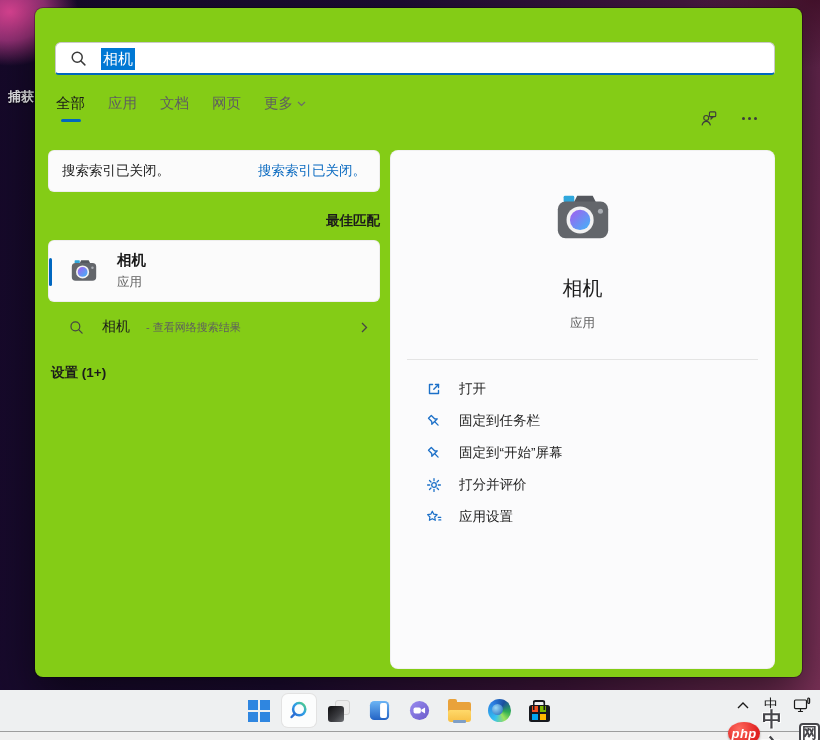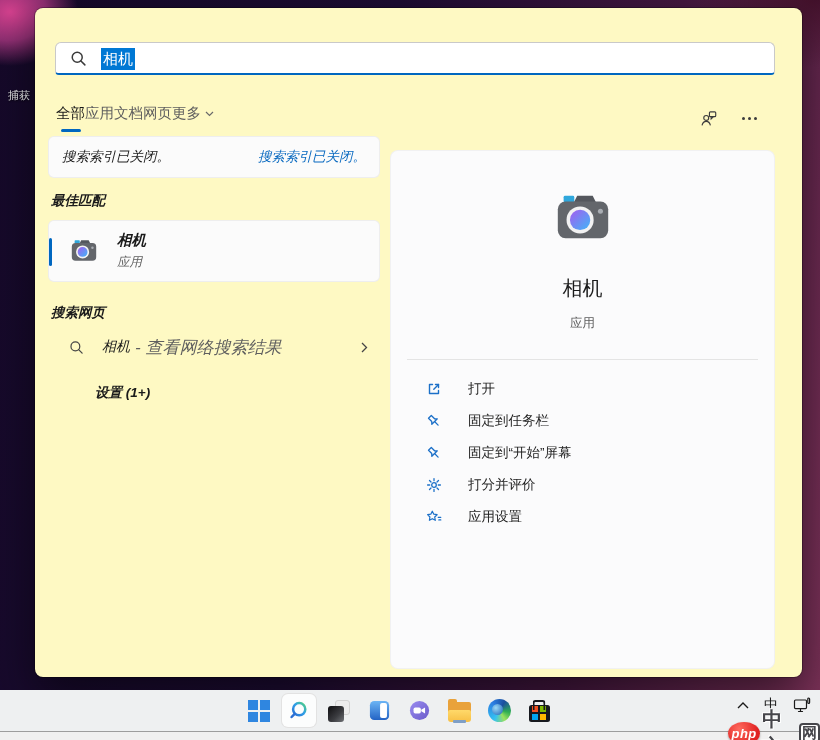--- a/index.html
+++ b/index.html
@@ -12,98 +12,98 @@
 
   
   .desktop {
     position:absolute; inset:0;
     background:
       radial-gradient(95px 75px at 10px 12px, #d4418e 0%, #8f2f72 38%, rgba(60,15,70,0) 72%),
       radial-gradient(160px 90px at 815px 0px, #43112b 0%, rgba(40,10,40,0) 75%),
       linear-gradient(100deg, #150929 0%, #1d0c33 42%, #44173f 72%, #7c3258 100%);
   }
   .desktop-label {
-    position:absolute; left:8px; top:88px; color:#e9e9ec; font-size:11px;
-    text-shadow:0 1px 2px rgba(0,0,0,.8); white-space:nowrap; width:27px; overflow:hidden;
+    position:absolute; left:8px; top:88px; color:#e9e9ec; font-size:13px;
+    text-shadow:0 1px 2px rgba(0,0,0,.8); white-space:nowrap; width:27px; overflow:hidden;font-weight:bold;
   }
 
   
   .panel {
     position:absolute; left:35px; top:8px; width:767px; height:669px;
-    background:#fef9c3; border-radius:8px;
+    background:#84cc16; border-radius:8px;
     box-shadow:0 0 0 1px rgba(0,0,0,.28), 0 18px 45px rgba(0,0,0,.5);
   }
 
   .search-box {
     position:absolute; left:20px; top:34px; width:720px; height:33px;
     background:#fff; border:1px solid #c9c9c9; border-bottom:2px solid #0067c0;
     border-radius:6px 6px 4px 4px;
     display:flex; align-items:center; padding-left:14px;
   }
   .search-box .q { margin-left:14px; font-size:15px; line-height:1; }
   .search-box .q .sel { background:#0078d4; color:#fff; padding:2px 2px 3px; }
 
-  .tabs { position:absolute; left:21px; top:96px; display:flex; }
+  .tabs { position:absolute; left:21px; top:86px; display:flex; gap:23px; }
   .tab { position:relative; font-size:14.5px; color:#5f5f5f; padding-bottom:9px; cursor:default;
          display:flex; align-items:center; gap:4px; }
   .tab.active { color:#191919; }
   .tab.active::after {
     content:""; position:absolute; left:50%; transform:translateX(-50%);
     bottom:0; width:20px; height:3px; border-radius:2px; background:#0067c0;
   }
 
   .top-icons { position:absolute; right:44px; top:101px; display:flex; gap:23px; align-items:center; }
 
   
-  .left-col { position:absolute; left:13px; top:128px; width:332px;font-style:italic; }
+  .left-col { position:absolute; left:13px; top:142px; width:332px; }
 
   .banner {
     height:42px; background:#fbfbfb; border:1px solid rgba(0,0,0,.05); border-radius:6px;
     display:flex; align-items:center; justify-content:space-between; padding:0 13px;
     font-size:13.5px;
   }
   .banner .link { color:#0a6ac0; cursor:pointer; }
 
   .sec-h { font-size:13.5px; font-weight:bold; color:#1b1b1b; padding-left:3px; }
-  .sec-h.h1 { margin-top:14px; }
+  .sec-h.h1 { margin-top:20px;text-align:right; }
   .sec-h.h2 { margin-top:22px; }
-  .sec-h.h3 { margin-top:18px;margin-left:44px; }
+  .sec-h.h3 { margin-top:18px; }
 
   .best-card {
     position:relative; margin-top:10px; height:62px; background:#fbfbfb;
     border:1px solid rgba(0,0,0,.05); border-radius:6px;
     display:flex; align-items:center; padding-left:20px;
   }
   .best-card .accent {
     position:absolute; left:0; top:17px; width:3px; height:28px;
     background:#0067c0; border-radius:2px;
   }
   .best-card .meta { margin-left:18px; }
   .best-card .t { font-size:14.5px; font-weight:bold; color:#191919; }
   .best-card .s { font-size:12.5px; color:#616161; margin-top:4px; }
 
   .web-row {
     margin-top:6px; height:38px; display:flex; align-items:center;
     padding:0 12px 0 21px; border-radius:4px;
   }
   .web-row .q { font-size:14px; color:#1b1b1b; margin-left:18px; }
-  .web-row .d { font-size:17px; color:#5f5f5f; margin-left:5px; }
+  .web-row .d { font-size:11px; color:#5f5f5f; margin-left:16px; }
   .web-row .chev { margin-left:auto; display:flex; }
 
   
   .right-col {
     position:absolute; left:355px; top:142px; width:385px; height:519px;
     background:#fbfbfc; border:1px solid rgba(0,0,0,.04); border-radius:8px;
     display:flex; flex-direction:column; align-items:center;
   }
   .right-col .app-title { font-size:20px; color:#1a1a1a; margin-top:26px; }
   .right-col .app-sub { font-size:12.5px; color:#5c5c5c; margin-top:13px; }
   .right-col .divider { width:calc(100% - 32px); height:1px; background:#e4e4e4; margin-top:27px; }
   .actions { width:100%; margin-top:13px; }
-  .action-row { height:32px; display:flex; align-items:center; padding-left:35px; gap:26px; cursor:default; }
+  .action-row { height:32px; display:flex; align-items:center; padding-left:35px; gap:17px; cursor:default; }
   .action-row .lbl { font-size:13.5px; color:#1f1f1f; }
   .big-cam { margin-top:36px; }
 
   
   .taskbar {
     position:absolute; left:0; top:690px; width:820px; height:41px;
     background:#eef0f1;
   }
   .screen-edge { position:absolute; left:0; top:731px; width:820px; height:1px; background:#9d9d9d; }
   .below-screen { position:absolute; left:0; top:732px; width:820px; height:8px; background:#f0f0f0; }
@@ -249,21 +249,20 @@
           <circle cx="29" cy="34" r="10.5" fill="url(#lensA)"></circle>
           <circle cx="50" cy="25" r="2.6" fill="#a9adb3"></circle>
         </svg>
       </span>
       <span class="meta">
         <div class="t">相机</div>
         <div class="s">应用</div>
       </span>
     </div>
 
-    <div class="sec-h h2">搜索网页</div>
 
     <div class="web-row">
       <span>
         <svg width="15" height="15" viewBox="0 0 16 16">
             <circle cx="6.8" cy="6.8" r="4.7" fill="none" stroke="#454545" stroke-width="1.3"></circle>
             <line x1="10.3" y1="10.3" x2="14" y2="14" stroke="#454545" stroke-width="1.3" stroke-linecap="round"></line>
           </svg>
       </span>
       <span class="q">相机</span>
       <span class="d">- 查看网络搜索结果</span>

